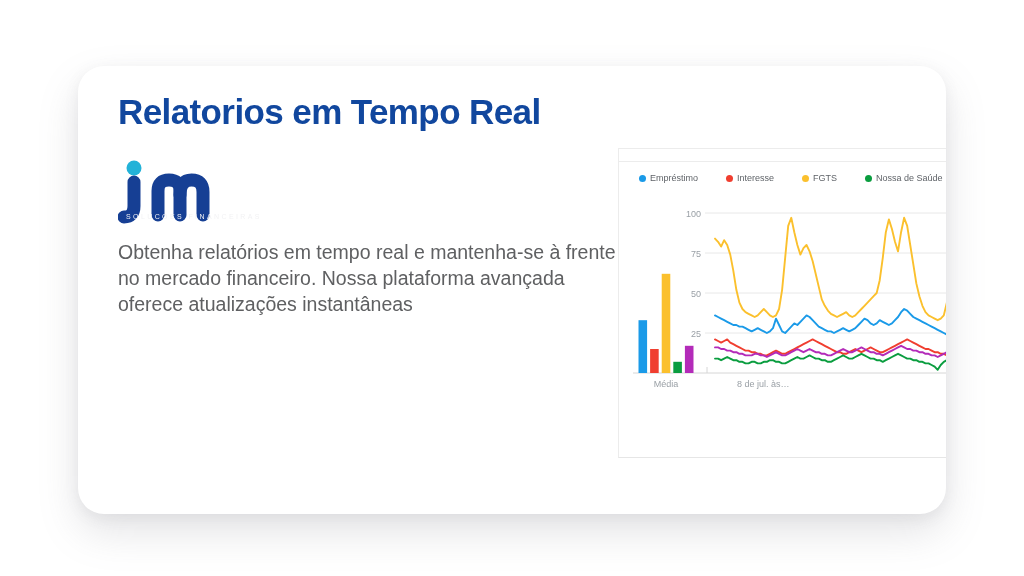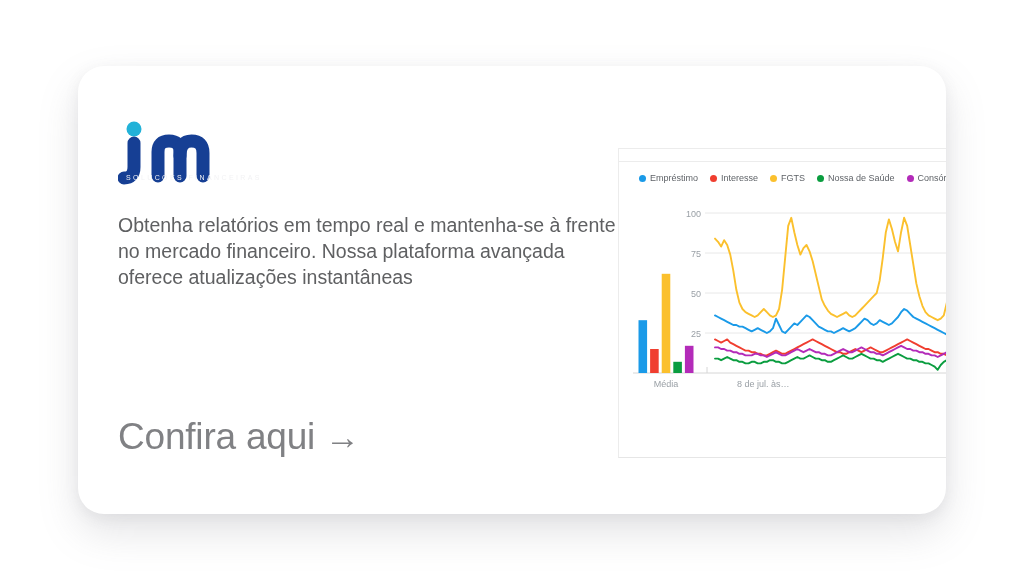--- a/index.html
+++ b/index.html
@@ -63,21 +63,21 @@
     position: absolute;
     left: 8px;
     top: 62px;
     font-size: 7px;
     letter-spacing: 2.4px;
     color: #f2f2f4;
     white-space: nowrap;
   }
 
   #body-copy {
-    margin-top: 22px;
+    margin-top: 10px;
     font-size: 19.5px;
     line-height: 1.34;
     color: #5f6062;
     width: 500px;
   }
 
   #cta-link {
     position: absolute;
     left: 40px;
     top: 350px;
@@ -112,21 +112,21 @@
 
   #chart-divider {
     margin-top: 12px;
     height: 1px;
     background: #ececec;
   }
 
   #chart-legend {
     display: flex;
     align-items: flex-end;
-    gap: 12px;
+    gap: 28px;
     padding: 11px 0 0 20px;
     flex-wrap: nowrap;
   }
   .legend-item { display: flex; align-items: center; gap: 4px; white-space: nowrap; }
   .legend-dot { width: 7px; height: 7px; border-radius: 50%; flex: none; }
   .legend-label { font-size: 9px; color: #5f6368; }
 
   #plot-area {
     position: relative;
     margin-top: 20px;
@@ -138,40 +138,38 @@
 </style>
 </head>
 <body>
 
 <div id="stage">
 
   <div id="card">
 
     <div id="left-col">
 
+      <div id="page-title">Relatorios em Tempo Real</div>
 
       <div id="brand-logo">
         <svg width="120" height="74" viewBox="0 0 120 74" aria-hidden="true">
 
           <circle cx="16" cy="17" r="7.5" fill="#22b2d8"></circle>
 
           <path d="M16 31 L16 55 Q16 66 6 66" stroke="#163f94" stroke-width="13" fill="none" stroke-linecap="round"></path>
 
           <path d="M40 64 L40 40 Q40 29 51 29 Q62 29 62 40 L62 64" stroke="#163f94" stroke-width="13" fill="none" stroke-linecap="round" stroke-linejoin="round"></path>
           <path d="M62 44 Q62 29 73.5 29 Q85 29 85 41 L85 64" stroke="#163f94" stroke-width="13" fill="none" stroke-linecap="round" stroke-linejoin="round"></path>
         </svg>
         <div id="brand-tagline">SOLUCOES FINANCEIRAS</div>
       </div>
 
       <p id="body-copy">Obtenha relatórios em tempo real e mantenha-se à frente no mercado financeiro. Nossa plataforma avançada oferece atualizações instantâneas</p>
     </div>
 
-    <a id="cta-link" href="#">
-      <span>Confira aqui</span><span id="cta-arrow">→</span>
-    </a>
 
     <div id="chart-panel">
 
 
       <div id="chart-divider"></div>
 
       <div id="chart-legend">
           <div class="legend-item">
             <span class="legend-dot" style="background: rgb(26, 154, 232);"></span>
             <span class="legend-label">Empréstimo</span>

